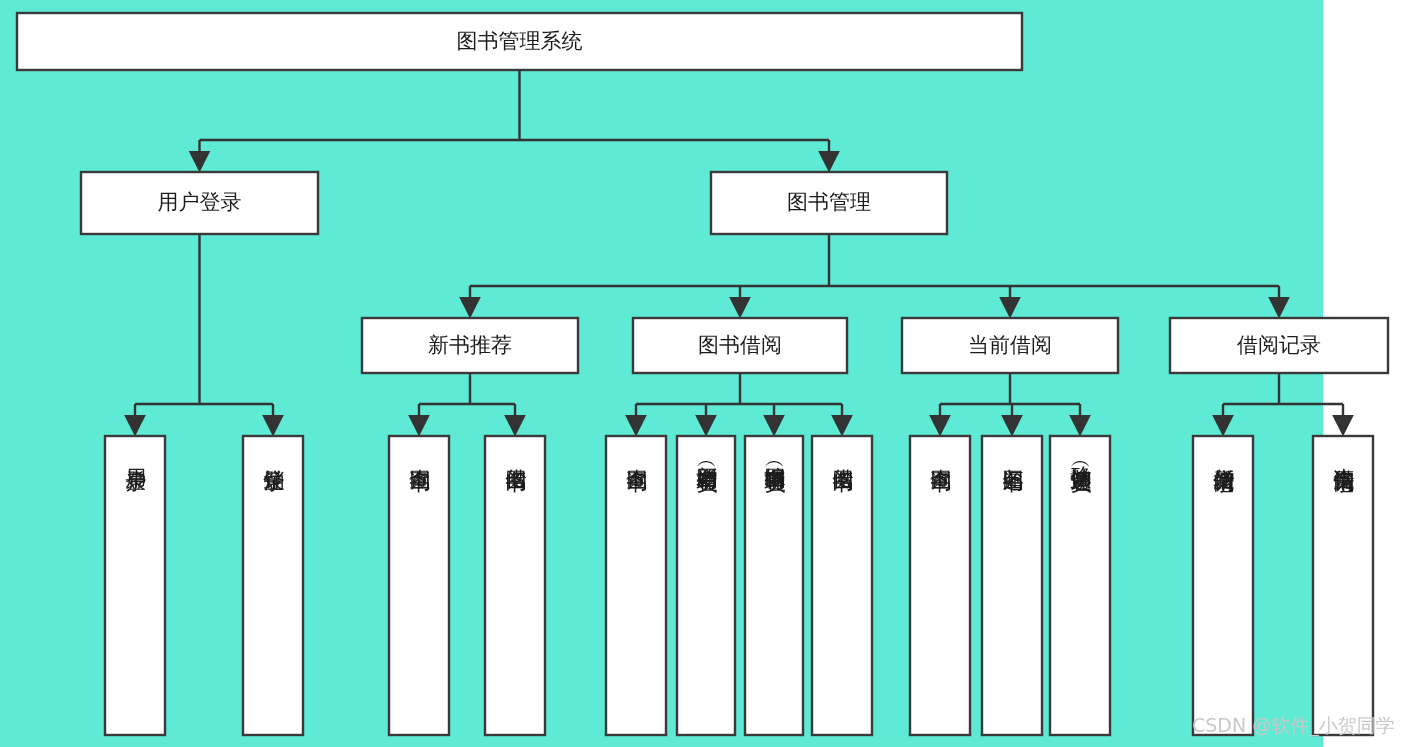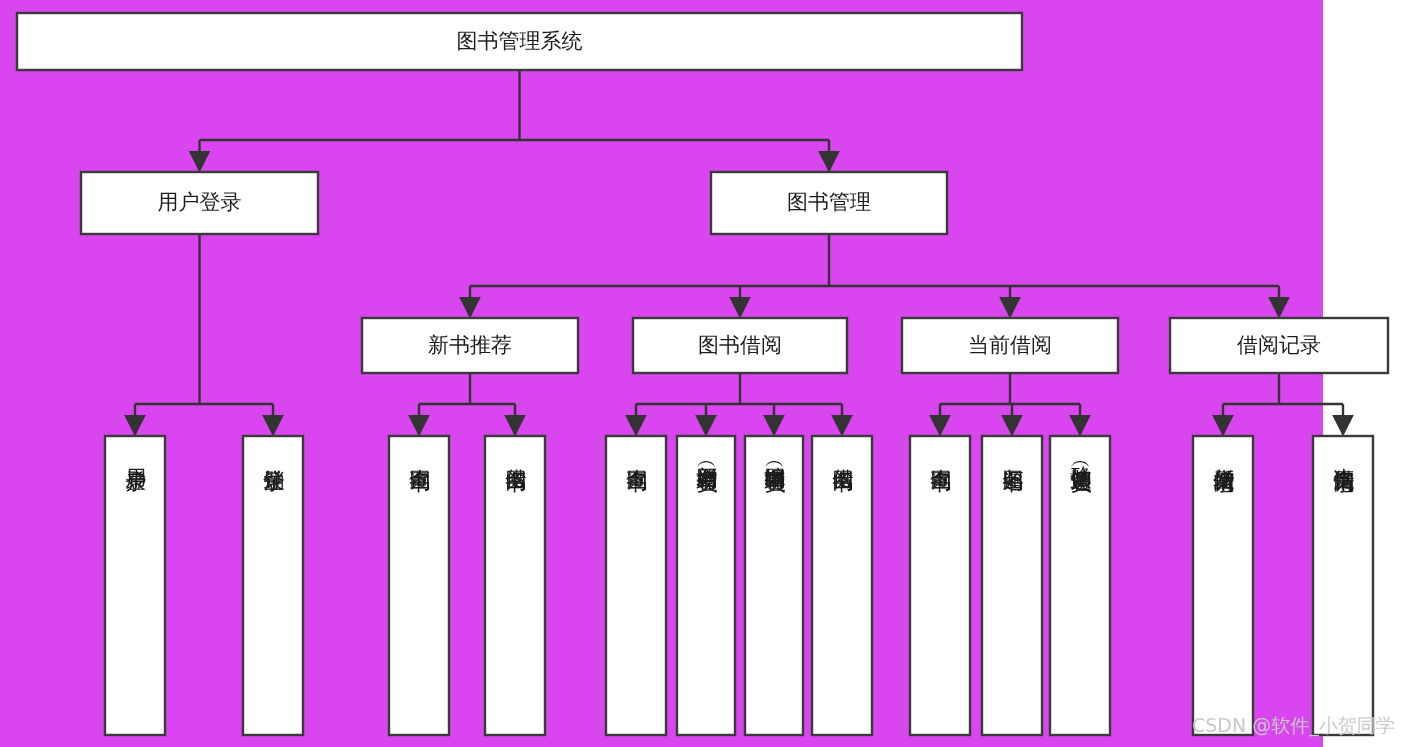--- a/index.html
+++ b/index.html
@@ -1,18 +1,18 @@
 <!DOCTYPE html>
 <html><head>
 <meta charset="utf-8">
 <style>
   html,body{margin:0;padding:0;background:#ffffff;}
   body{width:1405px;height:747px;overflow:hidden;
        font-family:"DejaVu Sans","Liberation Sans",sans-serif;}
-  #diagram{position:relative;width:1323px;height:747px;background:#d946ef;}
+  #diagram{position:relative;width:1323px;height:747px;background:#5eead4;}
   svg{position:absolute;left:0;top:0;}
   .node-box{fill:#ffffff;stroke:#3a3a3a;stroke-width:2.4;}
   .node-label{fill:#1c1c1c;font-size:21px;font-family:"DejaVu Sans","Liberation Sans",sans-serif;
               text-anchor:middle;dominant-baseline:middle;}
   .node-label.vert{writing-mode:vertical-rl;text-orientation:upright;letter-spacing:1px;}
   .link{stroke:#333333;stroke-width:2.4;fill:none;}
   .watermark{fill:#c9c9c9;font-size:19px;font-family:"DejaVu Sans","Liberation Sans",sans-serif;}
 </style>
 </head>
 <body>

